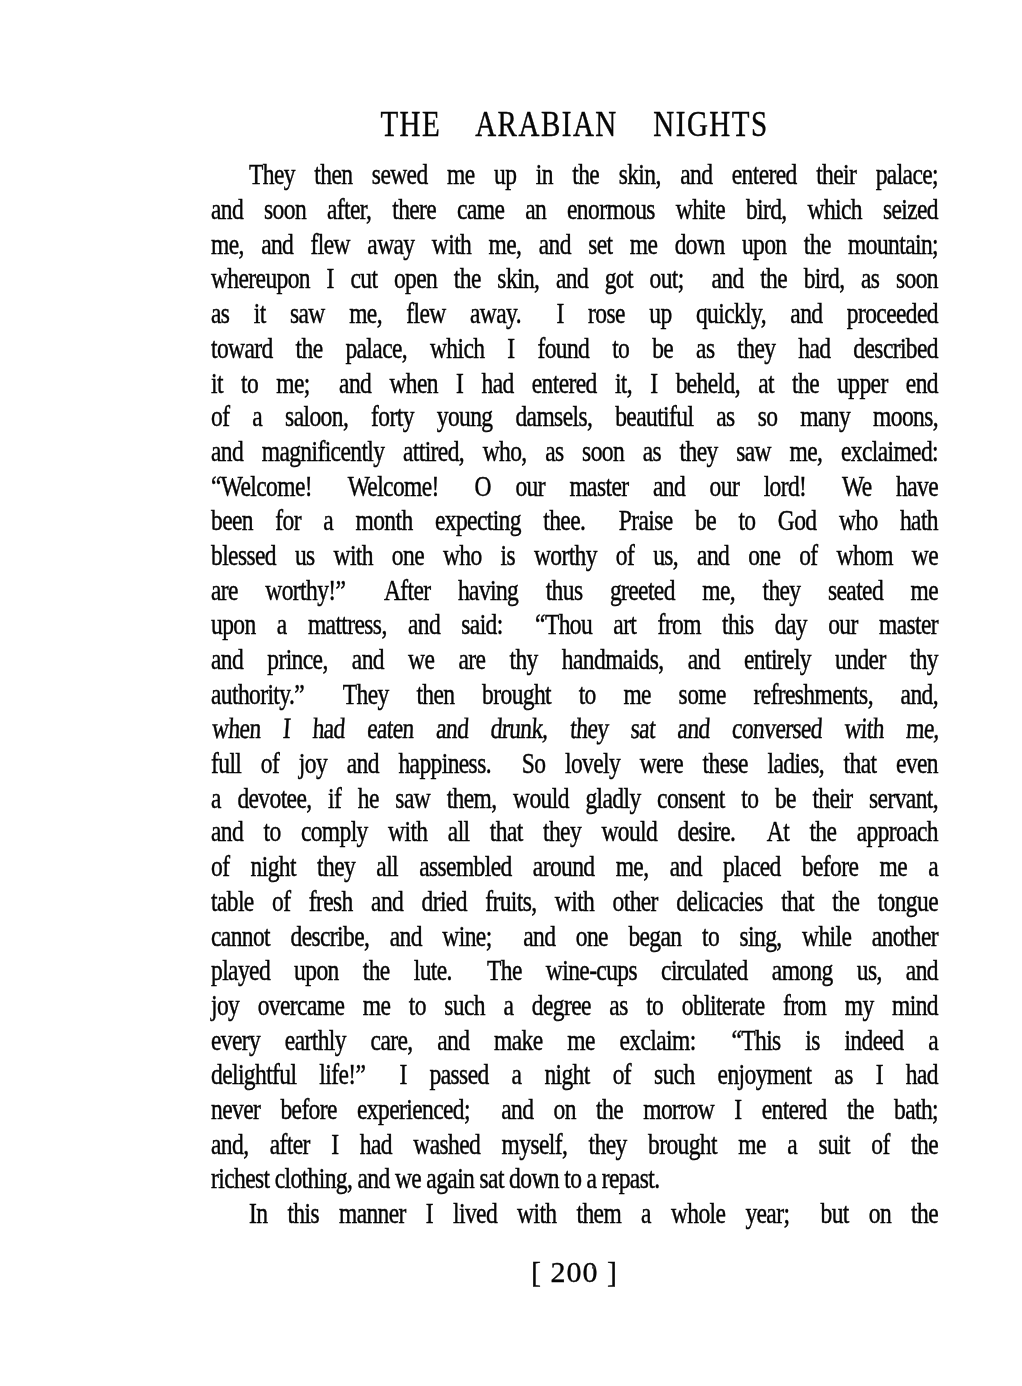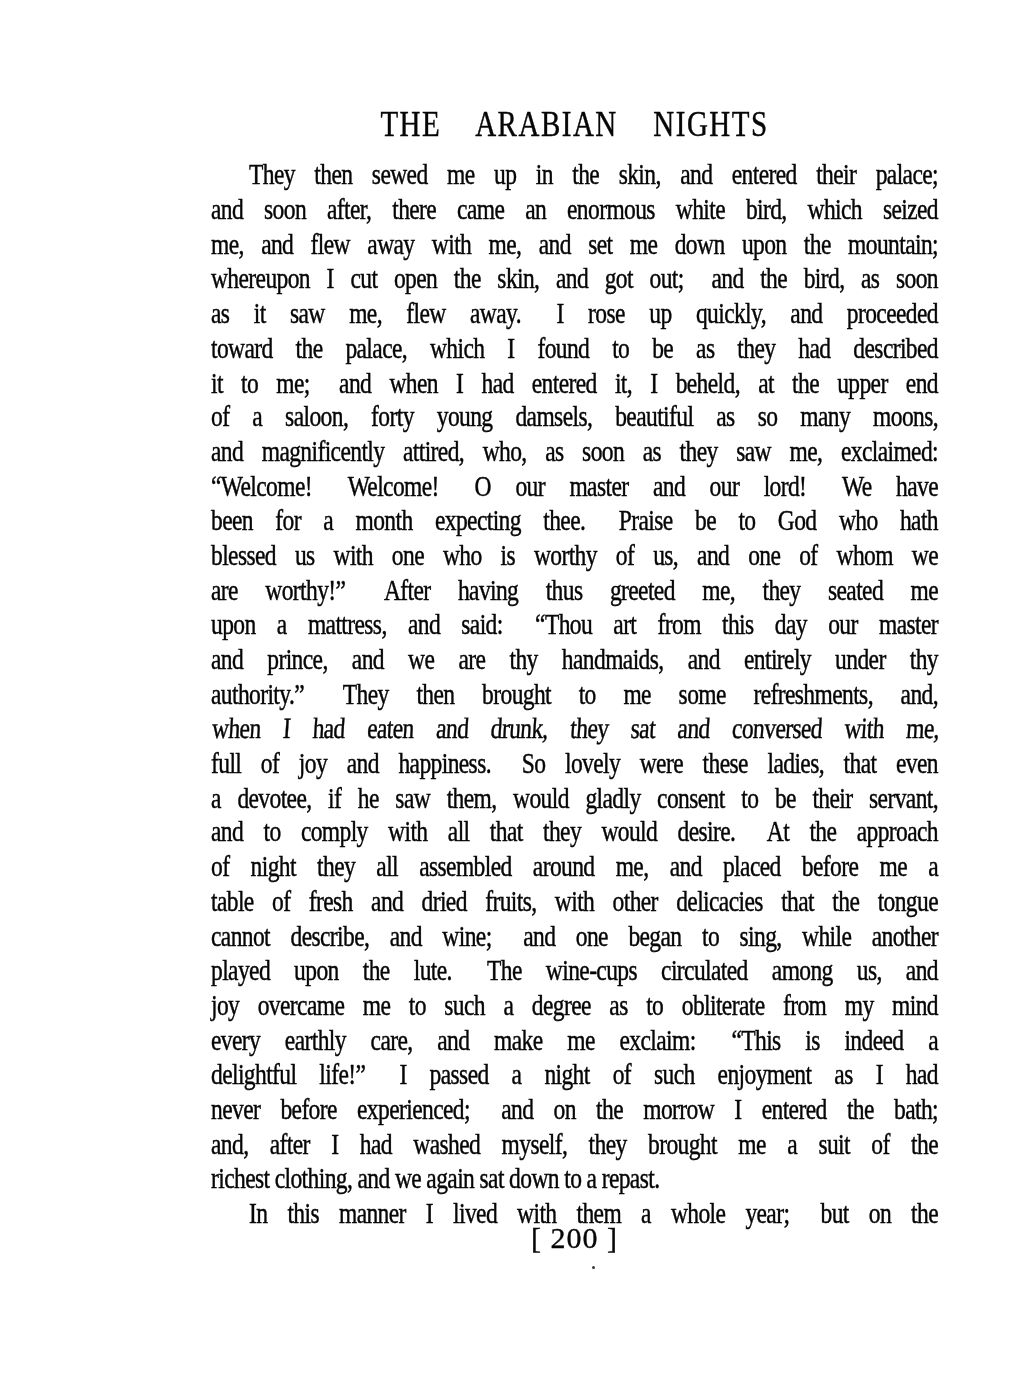--- a/index.html
+++ b/index.html
@@ -53,21 +53,21 @@
   .line.indent {
     text-indent: 38px;
   }
   .line.oblique {
     transform: skewX(-4.5deg);
     transform-origin: 50% 100%;
   }
   .folio {
     position: absolute;
     left: 211px;
-    top: 1220px;
+    top: 1254px;
     width: 727px;
     text-align: center;
     font-size: 30px;
     line-height: 36px;
     letter-spacing: 1px;
     white-space: pre;
   }
   .scan-dot {
     position: absolute;
     left: 592px;

